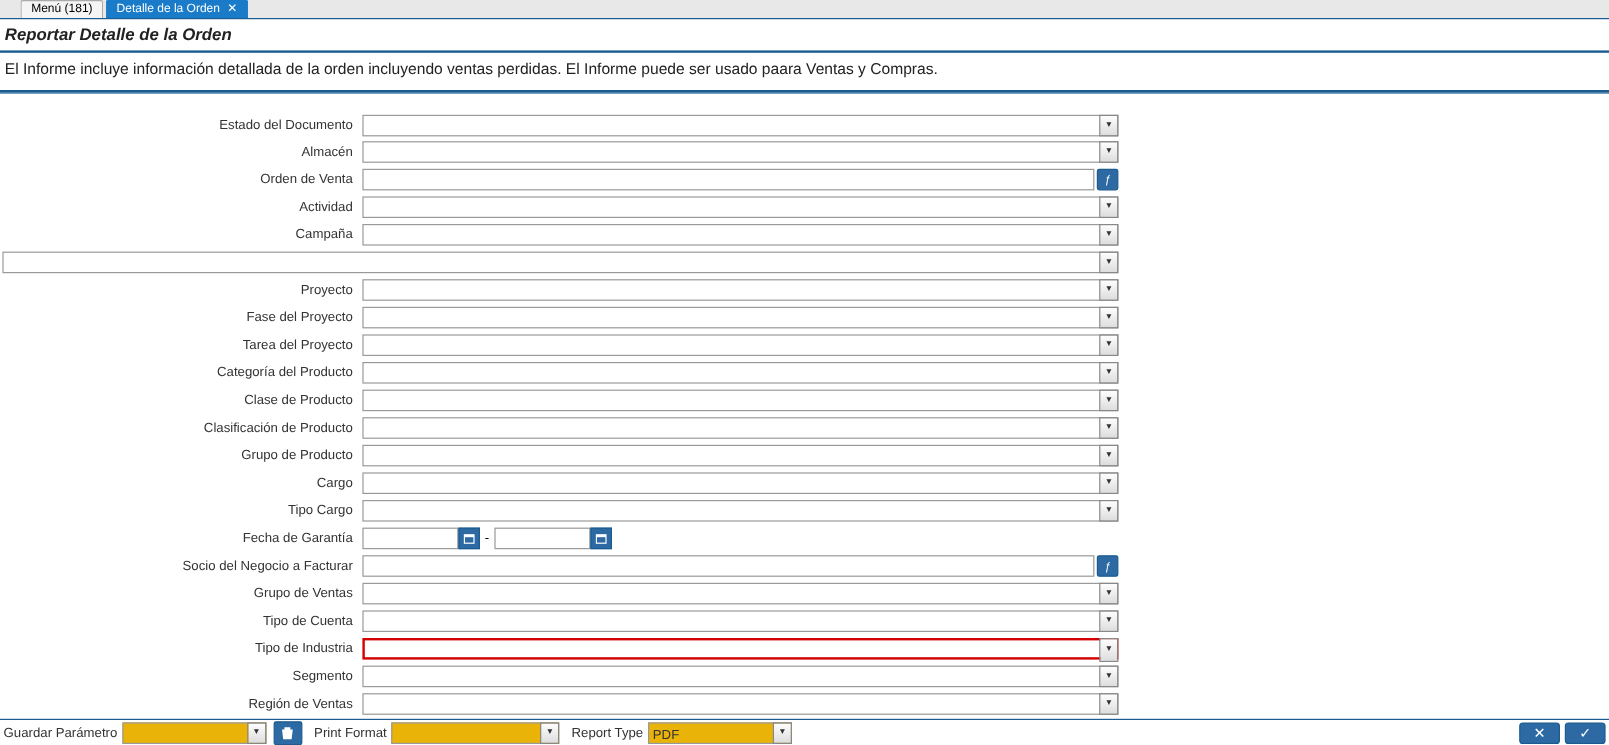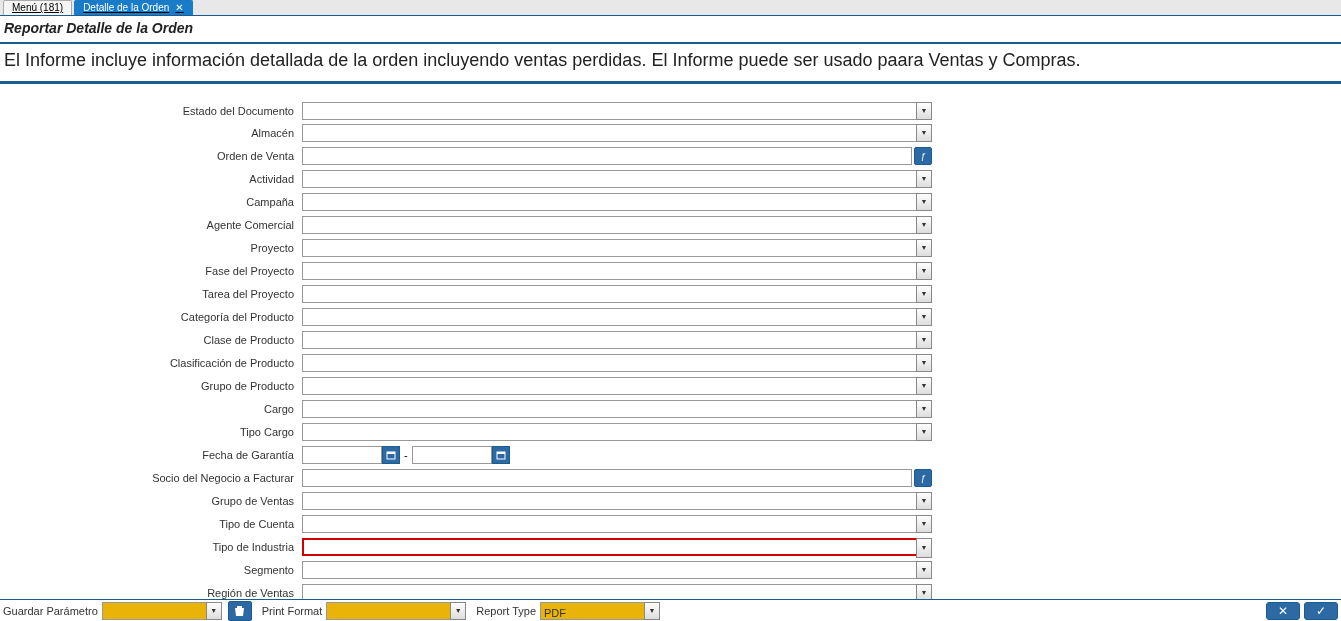--- a/index.html
+++ b/index.html
@@ -4,22 +4,21 @@
 <style>
 * { box-sizing: border-box; margin: 0; padding: 0; font-family: Arial, Helvetica, sans-serif; }
 html, body { width: 1341px; height: 621px; overflow: hidden; background: #fff; }
 
 .tabs-bar {
   height: 16px;
   background: #e8e8e8;
   border-bottom: 1px solid #1a5c8f;
   display: flex;
   align-items: flex-end;
-  padding-left: 3px;
-  text-decoration: underline;
+  padding-left: 17px;
 }
 .tab {
   height: 15px;
   padding: 0 8px;
   font-size: 10px;
   line-height: 14px;
   border: 1px solid #aaa;
   border-bottom: none;
   background: #f5f5f5;
   margin-right: 2px;
@@ -47,21 +46,21 @@
   font-size: 14px;
   font-weight: bold;
   color: #222;
 }
 .divider {
   height: 2px;
   background: #1a5c8f;
   margin: 4px 0 6px 0;
 }
 .description {
-  font-size: 18px;
+  font-size: 13px;
   color: #222;
   padding: 0 4px 10px 4px;
 }
 .divider2 {
   height: 2px;
   background: #1a5c8f;
 }
 
 .form-area {
   position: relative;
@@ -293,21 +292,20 @@
     <div class="row">
       <div class="label">Campaña</div>
       <div class="field">
         <div class="combo">
           <div class="combo-btn">▼</div>
         </div>
       </div>
     </div>
 
     <div class="row">
-      <div class="label">Agente Comercial</div>
       <div class="field">
         <div class="combo">
           <div class="combo-btn">▼</div>
         </div>
       </div>
     </div>
 
     <div class="row">
       <div class="label">Proyecto</div>
       <div class="field">

